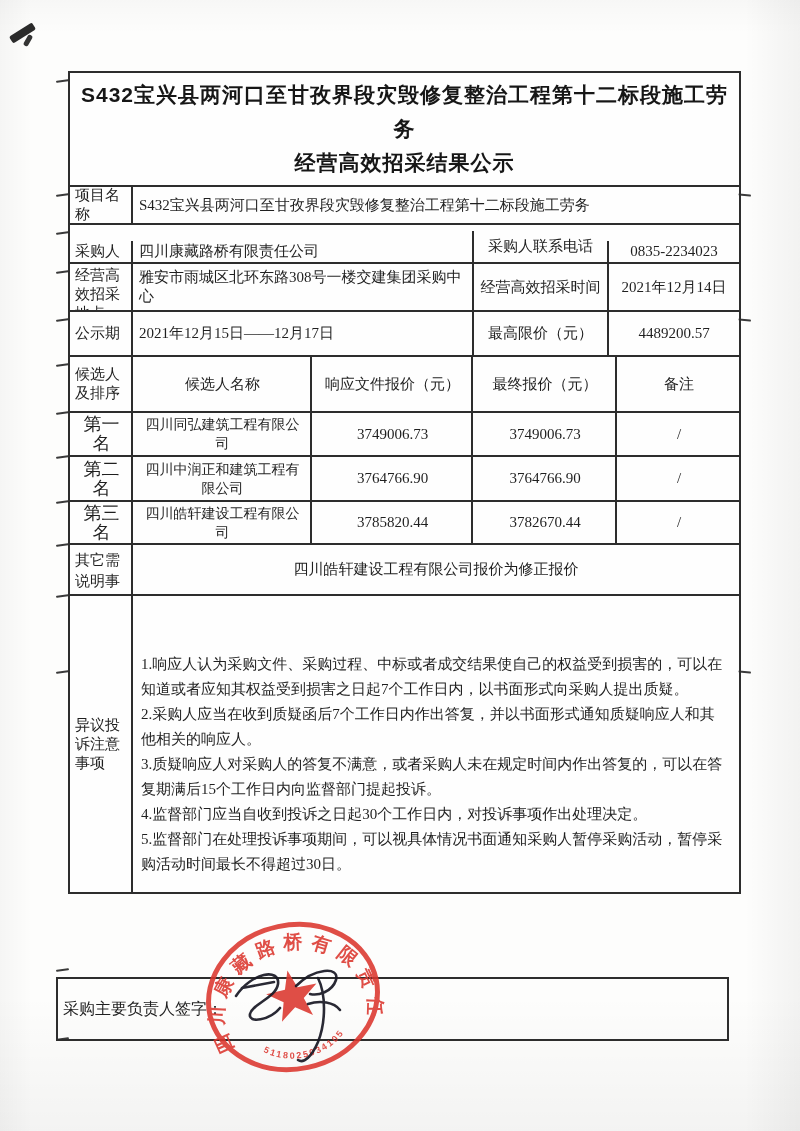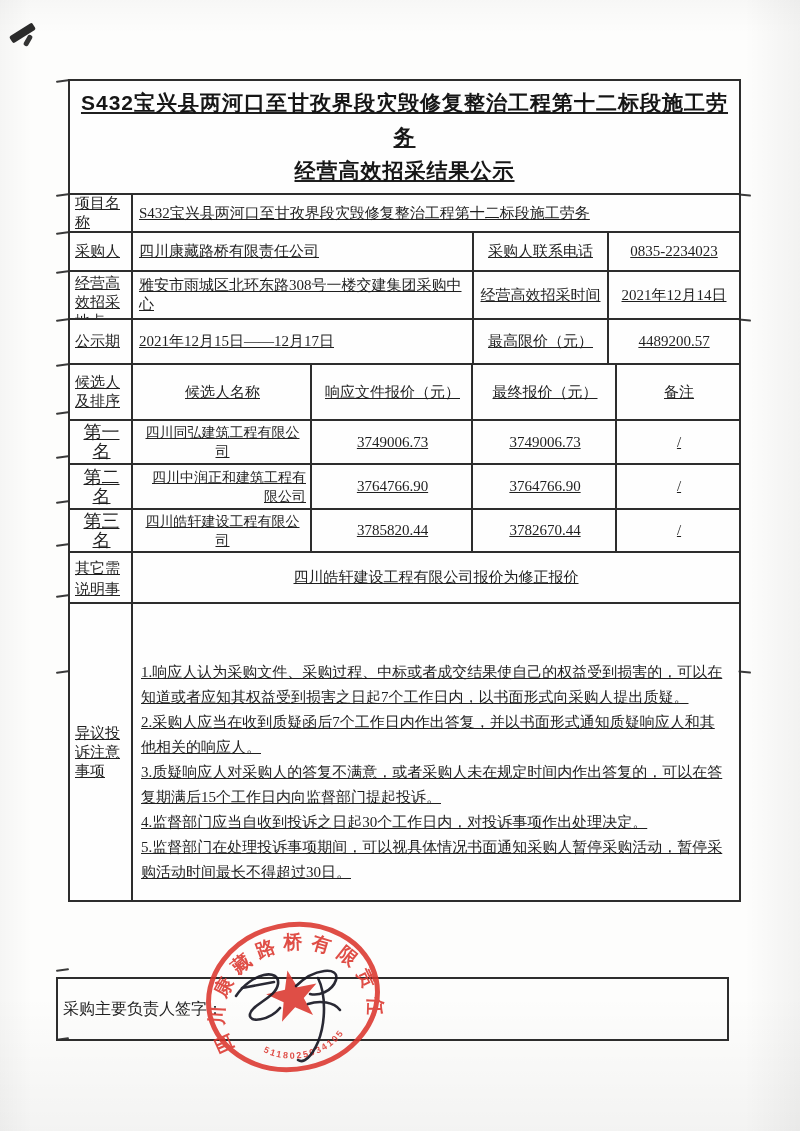--- a/index.html
+++ b/index.html
@@ -11,23 +11,23 @@
   }
   .page{
     position:relative;width:800px;height:1131px;overflow:hidden;
     background:
       linear-gradient(90deg, rgba(0,0,0,.03), rgba(0,0,0,0) 4%, rgba(0,0,0,0) 93%, rgba(0,0,0,.045)),
       linear-gradient(180deg, rgba(0,0,0,.025), rgba(0,0,0,0) 3%, rgba(0,0,0,0) 88%, rgba(0,0,0,.04)),
       #fdfdfc;
   }
   
   .doc-table{
-    position:absolute;left:68px;top:79px;width:673px;
+    position:absolute;left:68px;top:71px;width:673px;
     border:2px solid #2d2d2d;border-top:none;
-    box-sizing:border-box;background:rgba(255,255,255,.55);text-decoration:underline;
+    box-sizing:border-box;background:rgba(255,255,255,.55);
   }
   .trow{display:flex;border-top:2px solid #2d2d2d;box-sizing:border-box;}
   .cell{
     box-sizing:border-box;display:flex;align-items:center;
     font-size:15px;line-height:19px;word-break:break-all;
     padding:1px 4px 1px 6px;overflow:hidden;
   }
   .cell + .cell{border-left:2px solid #2d2d2d;}
   .lab{width:61px;padding:1px 3px 1px 5px;}
   .clip{align-items:flex-start;padding-top:2px;}
@@ -35,21 +35,21 @@
   
   .title-block{
     height:114px;border-top:2px solid #2d2d2d;box-sizing:border-box;
     display:flex;flex-direction:column;justify-content:center;align-items:center;
     font-family:"Liberation Sans","DejaVu Sans",sans-serif;
     font-weight:700;font-size:21px;line-height:34px;letter-spacing:1px;
     text-align:center;color:#161616;
   }
   
   .r-project{height:38px;}
-  .r-purchaser{height:39px;}
+  .r-purchaser{height:39px;align-items:flex-end;}
   .r-venue{height:48px;}
   .r-publicity{height:45px;}
   .r-chead{height:56px;}
   .r-cand{height:44px;}
   .r-cand2{height:45px;}
   .r-cand3{height:43px;}
   .r-other{height:51px;}
   .r-superv{height:76px;}
   .r-objection{height:298px;}
   
@@ -160,21 +160,21 @@
     <div class="trow r-cand">
       <div class="cell lab rank">第一名</div>
       <div class="cell c-name" style="font-size:14px;">四川同弘建筑工程有限公司</div>
       <div class="cell c-doc">3749006.73</div>
       <div class="cell c-final">3749006.73</div>
       <div class="cell c-remark">/</div>
     </div>
 
     <div class="trow r-cand2">
       <div class="cell lab rank">第二名</div>
-      <div class="cell c-name" style="font-size:14px;text-align:right;">四川中润正和建筑工程有限公司</div>
+      <div class="cell c-name" style="font-size:14px;">四川中润正和建筑工程有限公司</div>
       <div class="cell c-doc">3764766.90</div>
       <div class="cell c-final">3764766.90</div>
       <div class="cell c-remark">/</div>
     </div>
 
     <div class="trow r-cand3">
       <div class="cell lab rank">第三名</div>
       <div class="cell c-name" style="font-size:14px;">四川皓轩建设工程有限公司</div>
       <div class="cell c-doc">3785820.44</div>
       <div class="cell c-final">3782670.44</div>

